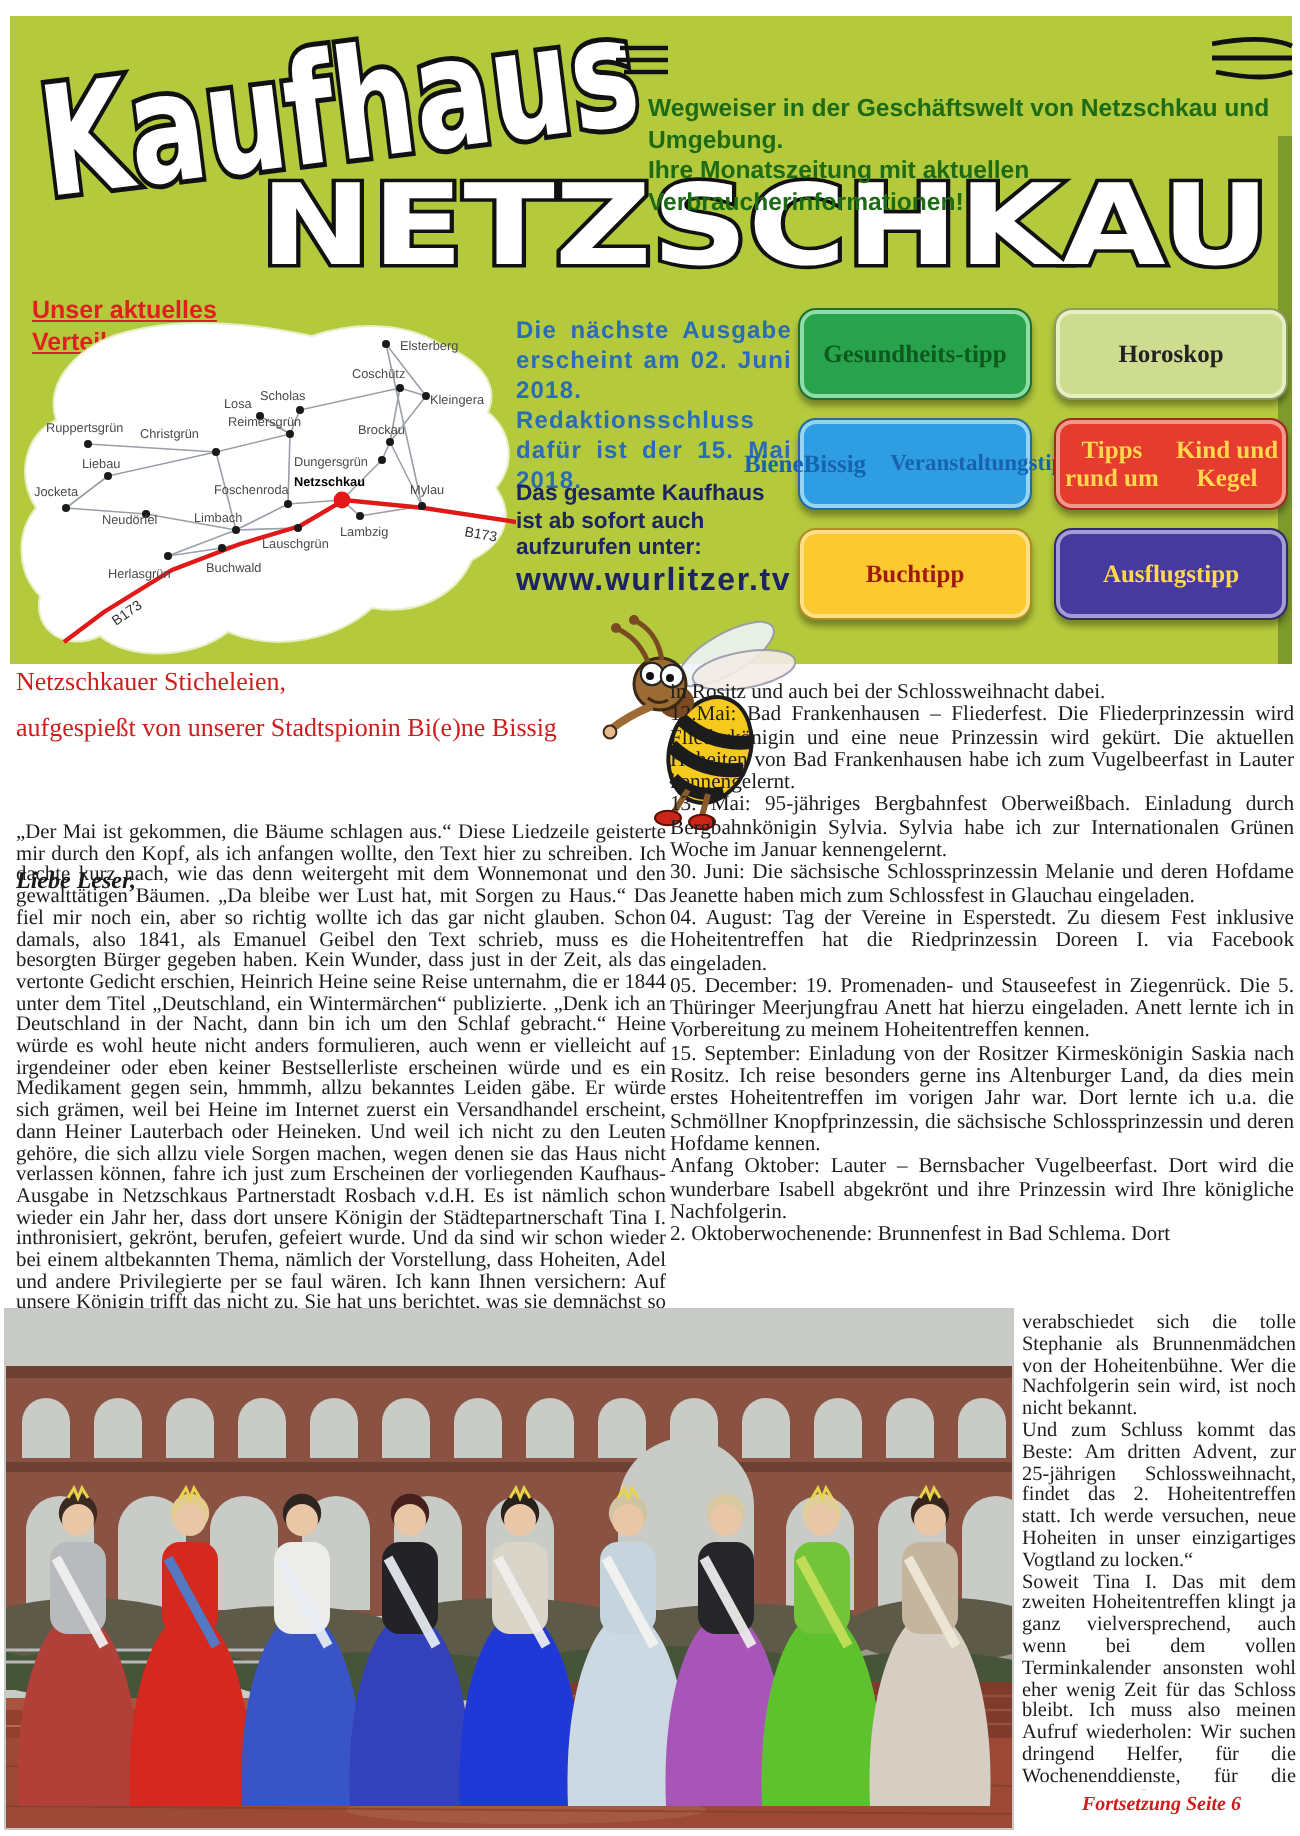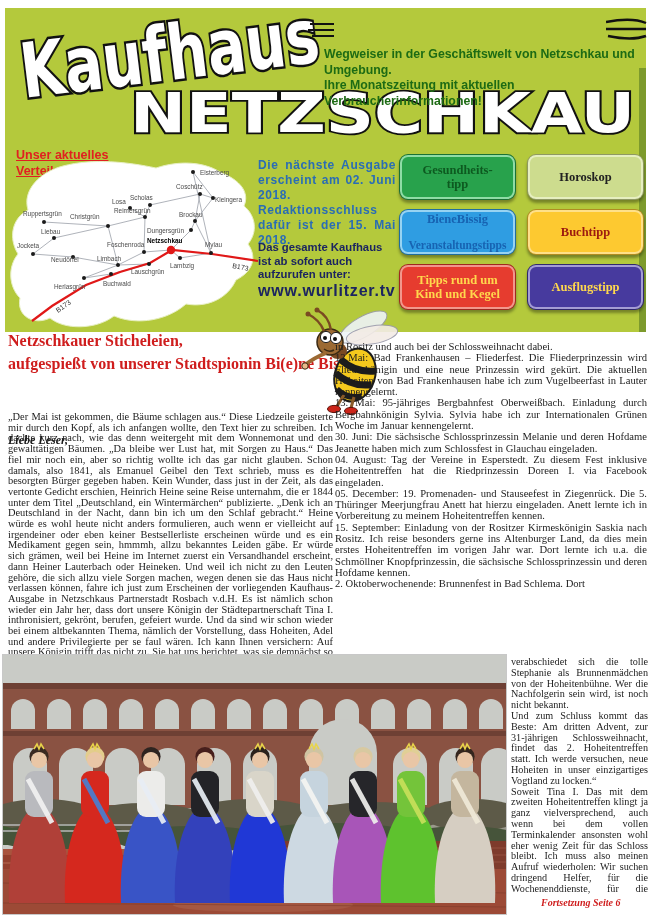--- a/index.html
+++ b/index.html
@@ -21,26 +21,26 @@
   .next-issue{position:absolute;left:258px;top:158px;width:138px;
         font-family:"Liberation Sans",sans-serif;font-weight:bold;font-size:12px;line-height:15px;
         color:#2a6db5;letter-spacing:.6px;text-align:justify;}
   .online{position:absolute;left:258px;top:241px;width:140px;
         font-family:"Liberation Sans",sans-serif;font-weight:bold;font-size:11.3px;line-height:13.5px;
         color:#1c2560;}
   .online-url{font-size:16px;letter-spacing:.8px;margin-top:2px;}
   
   .btn-grid{position:absolute;left:399px;top:154px;width:246px;
         display:grid;grid-template-columns:117px 117px;grid-auto-rows:46px;column-gap:11px;row-gap:9px;}
-  .tip-btn{border:1px solid rgba(0,0,0,.3);border-radius:9px;display:flex;flex-direction:column;
+  .tip-btn{border:1px solid rgba(0,0,0,.3);border-radius:9px;display:flex;
         align-items:center;justify-content:center;font-family:"Liberation Serif",serif;
         font-weight:bold;font-size:12.5px;line-height:14px;text-align:center;cursor:pointer;}
   .tip-btn .s{font-size:11.5px;}
   
-  .art-head{position:absolute;left:8px;top:330px;font-weight:bold;font-size:16px;
+  .art-head{position:absolute;left:8px;top:330px;font-weight:normal;font-size:13px;
         line-height:22.5px;color:#cf1d1d;}
   .salutation{position:absolute;left:8px;top:398px;font-weight:bold;font-style:italic;font-size:12px;color:#1a1a1a;margin-top:35px;}
   .colL{position:absolute;left:8px;top:412px;width:325px;height:242px;overflow:hidden;
         font-size:10.4px;line-height:10.7px;text-align:justify;color:#1c1c1c;}
   .colL p{margin:0;}
   .colRw{position:absolute;left:335px;top:341px;width:312px;height:313px;overflow:hidden;
         font-size:10.6px;line-height:11.3px;text-align:justify;color:#1c1c1c;}
   .colRw p{margin:0;}
   .colRn{position:absolute;left:511px;top:657px;width:137px;height:238px;overflow:hidden;
         font-size:10.2px;line-height:10.8px;text-align:justify;color:#1c1c1c;}
@@ -176,26 +176,26 @@
       <span>Gesundheits-</span>
       <span>tipp</span>
     </div>
     <div class="tip-btn" style="background: rgb(205, 220, 142); color: rgb(34, 34, 34); box-shadow: rgb(230, 239, 192) 0px 0px 0px 2px inset, rgba(0, 0, 0, 0.35) 0px 3px 3px;">
       <span>Horoskop</span>
     </div>
     <div class="tip-btn" style="background: rgb(47, 157, 226); color: rgb(23, 99, 178); box-shadow: rgb(151, 211, 242) 0px 0px 0px 2px inset, rgba(0, 0, 0, 0.35) 0px 3px 3px; gap: 12px;">
       <span>BieneBissig</span>
       <span class="s">Veranstaltungstipps</span>
     </div>
-    <div class="tip-btn" style="background: rgb(253, 201, 48); color: rgb(156, 26, 16); box-shadow: rgb(254, 224, 137) 0px 0px 0px 2px inset, rgba(0, 0, 0, 0.35) 0px 3px 3px;">
-      <span>Buchtipp</span>
-    </div>
     <div class="tip-btn" style="background: rgb(230, 60, 47); color: rgb(255, 216, 77); box-shadow: rgb(242, 151, 140) 0px 0px 0px 2px inset, rgba(0, 0, 0, 0.35) 0px 3px 3px;">
       <span>Tipps rund um</span>
       <span>Kind und Kegel</span>
+    </div>
+    <div class="tip-btn" style="background: rgb(253, 201, 48); color: rgb(156, 26, 16); box-shadow: rgb(254, 224, 137) 0px 0px 0px 2px inset, rgba(0, 0, 0, 0.35) 0px 3px 3px;">
+      <span>Buchtipp</span>
     </div>
     <div class="tip-btn" style="background: rgb(71, 58, 158); color: rgb(255, 216, 77); box-shadow: rgb(164, 156, 212) 0px 0px 0px 2px inset, rgba(0, 0, 0, 0.35) 0px 3px 3px;">
       <span>Ausflugstipp</span>
     </div>
   </div>
 
   <div class="art-head">
     <div>Netzschkauer Sticheleien,</div>
     <div>aufgespießt von unserer Stadtspionin Bi(e)ne Bissig</div>
   </div>
@@ -235,26 +235,27 @@
   </div>
 
   <div class="colRw">
     <p>in Rositz und auch bei der Schlossweihnacht dabei.</p>
     <p>12.Mai: Bad Frankenhausen – Fliederfest. Die Fliederprinzessin wird Fliederkönigin und eine neue Prinzessin wird gekürt. Die aktuellen Hoheiten von Bad Frankenhausen habe ich zum Vugelbeerfast in Lauter kennengelernt.</p>
     <p>13. Mai: 95-jähriges Bergbahnfest Oberweißbach. Einladung durch Bergbahnkönigin Sylvia. Sylvia habe ich zur Internationalen Grünen Woche im Januar kennengelernt.</p>
     <p>30. Juni: Die sächsische Schlossprinzessin Melanie und deren Hofdame Jeanette haben mich zum Schlossfest in Glauchau eingeladen.</p>
     <p>04. August: Tag der Vereine in Esperstedt. Zu diesem Fest inklusive Hoheitentreffen hat die Riedprinzessin Doreen I. via Facebook eingeladen.</p>
     <p>05. December: 19. Promenaden- und Stauseefest in Ziegenrück. Die 5. Thüringer Meerjungfrau Anett hat hierzu eingeladen. Anett lernte ich in Vorbereitung zu meinem Hoheitentreffen kennen.</p>
     <p>15. September: Einladung von der Rositzer Kirmeskönigin Saskia nach Rositz. Ich reise besonders gerne ins Altenburger Land, da dies mein erstes Hoheitentreffen im vorigen Jahr war. Dort lernte ich u.a. die Schmöllner Knopfprinzessin, die sächsische Schlossprinzessin und deren Hofdame kennen.</p>
+    <p>Anfang Oktober: Lauter – Bernsbacher Vugelbeerfast. Dort wird die wunderbare Isabell abgekrönt und ihre Prinzessin wird Ihre königliche Nachfolgerin.</p>
     <p>2. Oktoberwochenende: Brunnenfest in Bad Schlema. Dort</p>
   </div>
 
   <div class="colRn">
     <p>verabschiedet sich die tolle Stephanie als Brunnenmädchen von der Hoheitenbühne. Wer die Nachfolgerin sein wird, ist noch nicht bekannt.</p>
-    <p>Und zum Schluss kommt das Beste: Am dritten Advent, zur 31-jährigen Schlossweihnacht, findet das 2. Hoheitentreffen statt. Ich werde versuchen, neue Hoheiten in unser einzigartiges Vogtland zu locken.“</p>
+    <p>Und zum Schluss kommt das Beste: Am dritten Advent, zur 25-jährigen Schlossweihnacht, findet das 2. Hoheitentreffen statt. Ich werde versuchen, neue Hoheiten in unser einzigartiges Vogtland zu locken.“</p>
     <p>Soweit Tina I. Das mit dem zweiten Hoheitentreffen klingt ja ganz vielversprechend, auch wenn bei dem vollen Terminkalender ansonsten wohl eher wenig Zeit für das Schloss bleibt. Ich muss also meinen Aufruf wiederholen: Wir suchen dringend Helfer, für die Wochenenddienste, für die Unterstützung bei</p>
   </div>
 
   <div class="continuation">Fortsetzung Seite 6</div>
 
   <div class="photo-frame">
     <svg id="photo-svg" width="503" height="259" viewBox="0 0 503 259">
       <rect x="0" y="0" width="503" height="259" fill="#c9cbc6"></rect>
 
       <rect x="360" y="40" width="143" height="160" fill="#75715f" opacity=".55"></rect>

